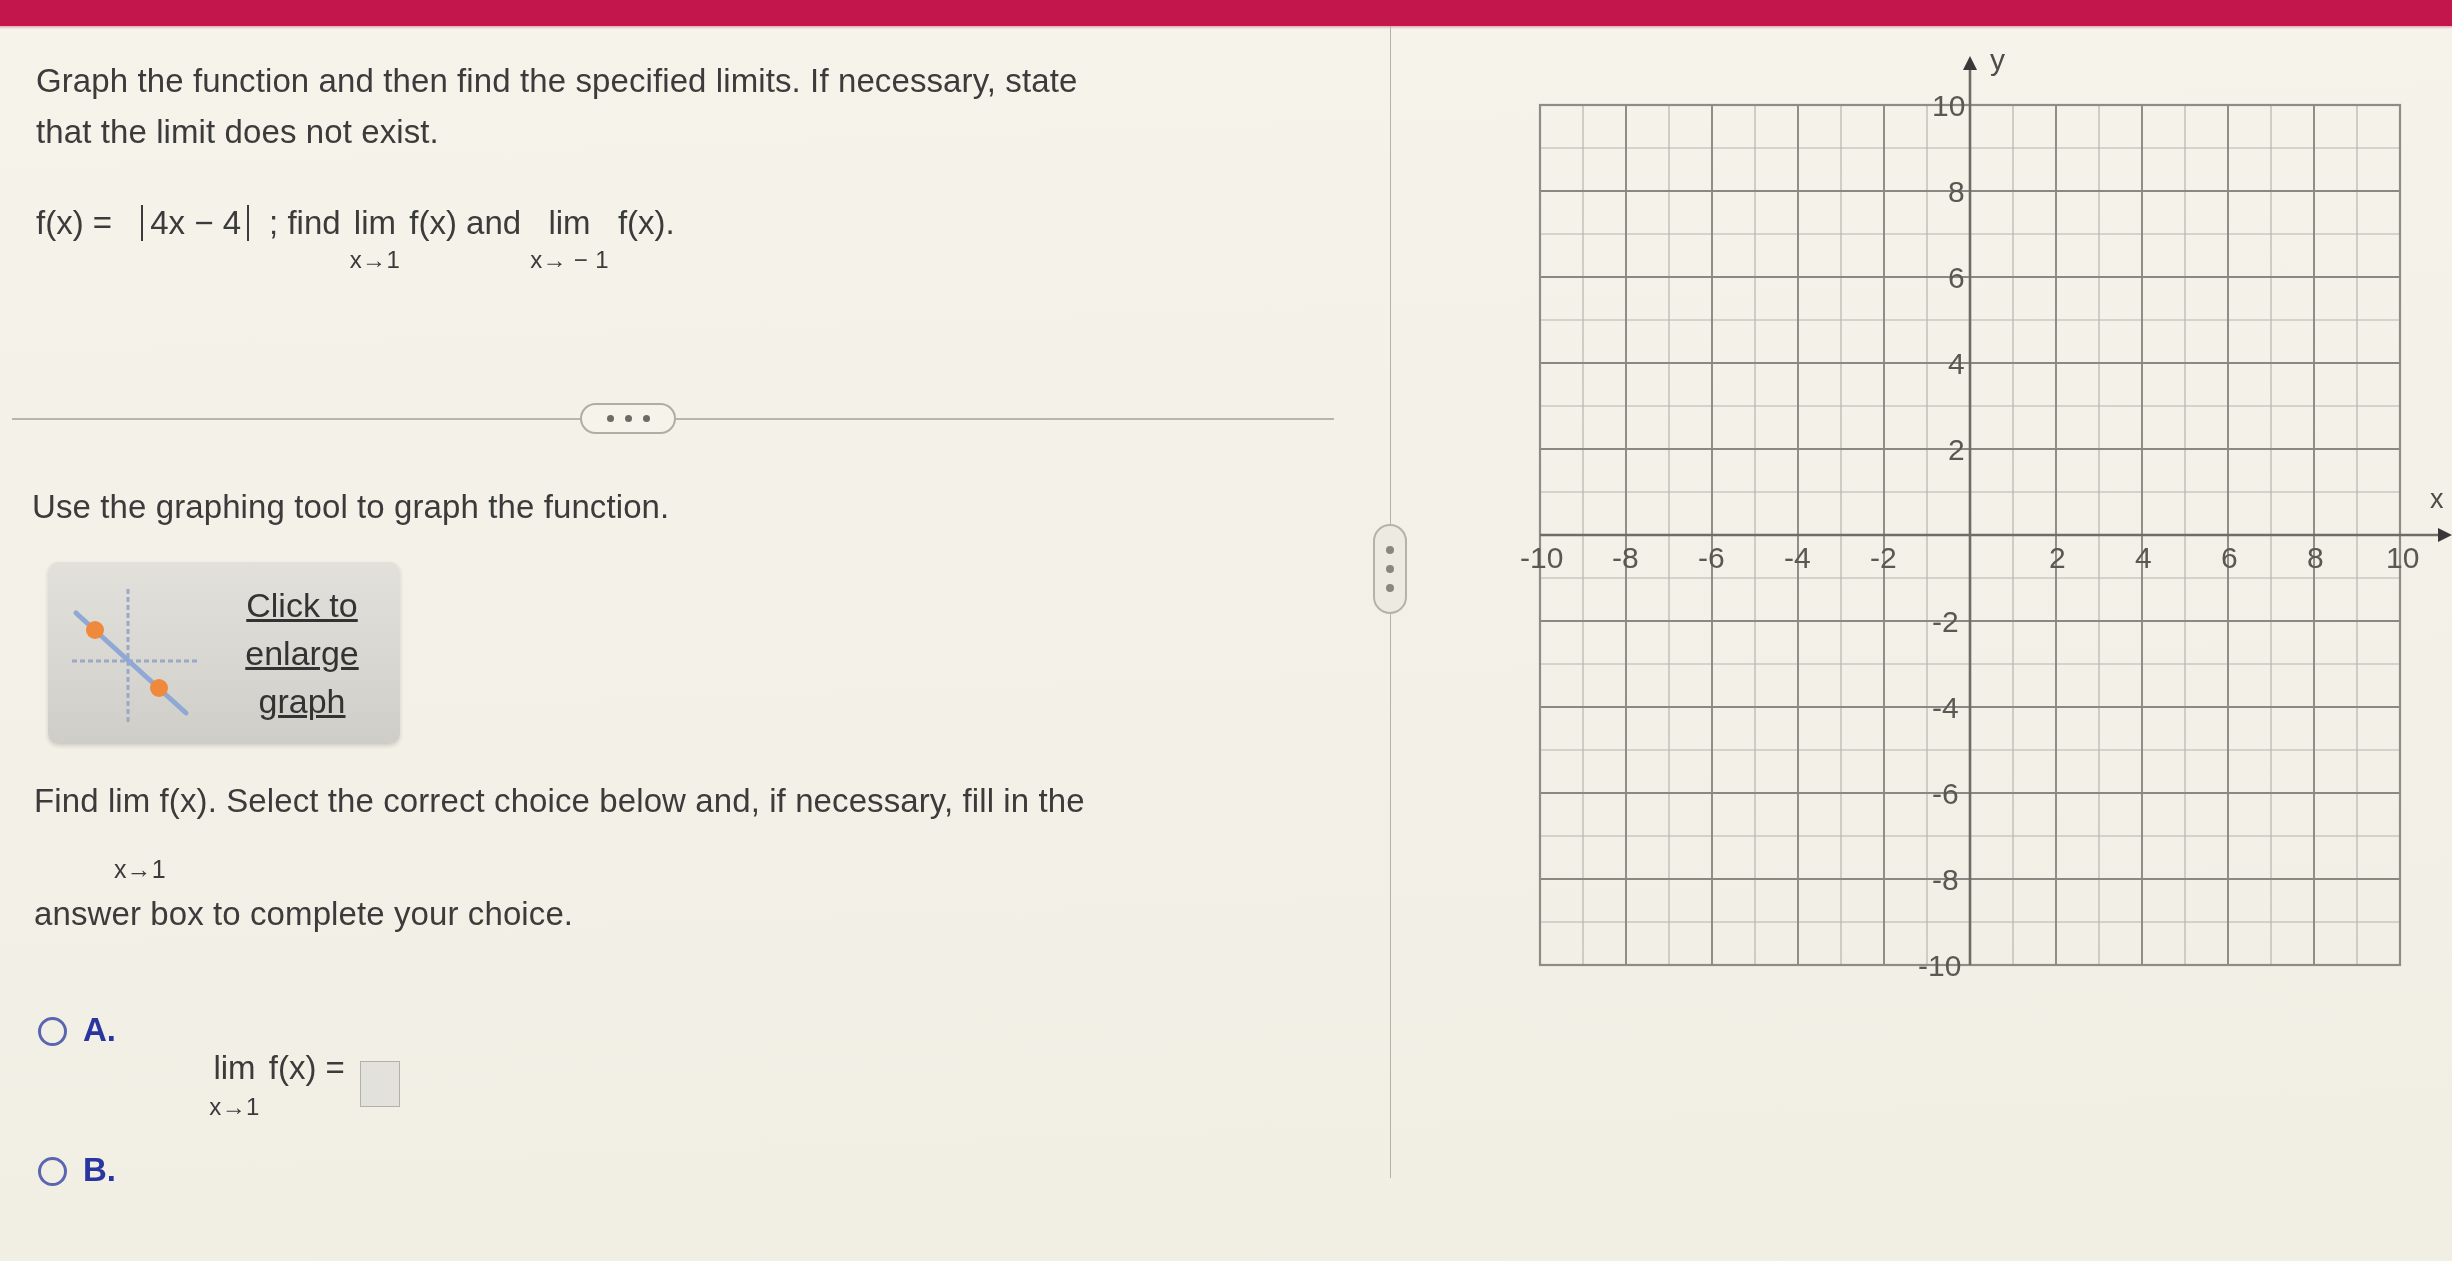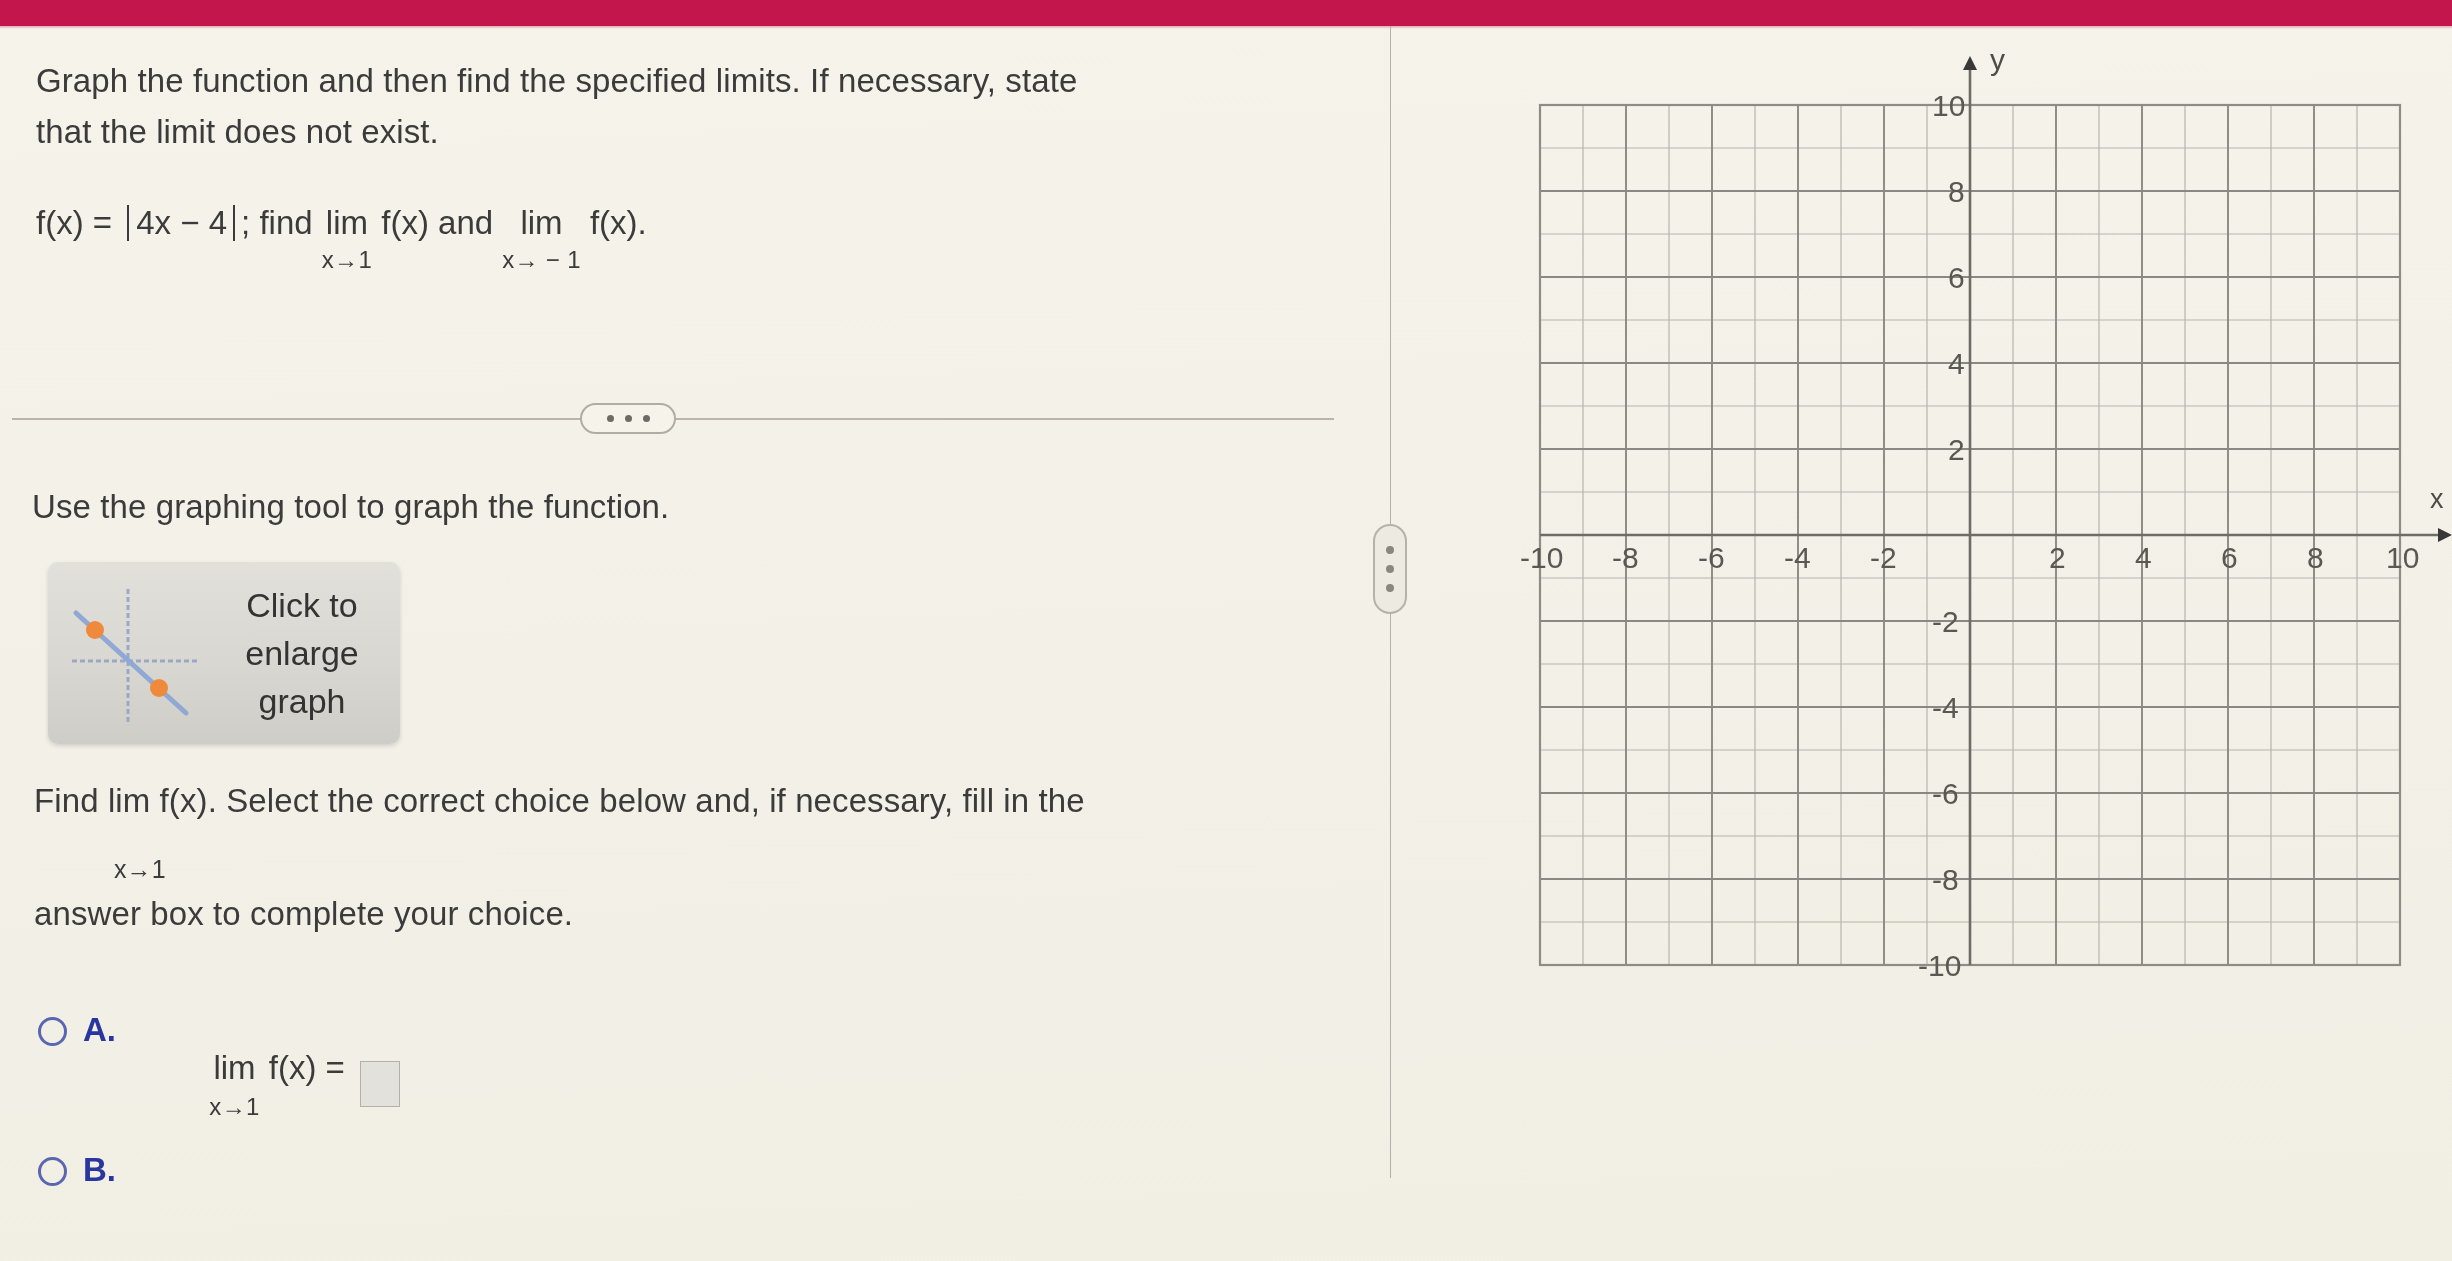--- a/index.html
+++ b/index.html
@@ -63,21 +63,21 @@
     align-items: baseline;
     color: #3b3b3b;
     font-size: 33px;
     white-space: pre;
   }
   .abs-bars {
     display: inline-block;
     border-left: 2.5px solid #3b3b3b;
     border-right: 2.5px solid #3b3b3b;
     padding: 1px 6px 1px 7px;
-    margin: 0 6px;
+    margin: 0 20px;
     line-height: 34px;
   }
   .limstack {
     display: inline-flex;
     flex-direction: column;
     align-items: center;
     position: relative;
     top: 0px;
   }
   .limstack .lim { font-size: 33px; line-height: 34px; }
@@ -132,20 +132,21 @@
     flex: 0 0 auto;
   }
   #enlarge-label {
     color: #333;
     font-size: 34px;
     line-height: 48px;
     text-align: center;
     flex: 1 1 auto;
     padding-right: 10px;
     white-space: pre-line;
+    text-decoration: underline;
   }
 
   
   #find-line1 { left: 34px; top: 749px; }
   #find-sub   { left: 114px; top: 818px; font-size: 25px; }
   #find-line2 { left: 34px; top: 862px; text-align: right; }
 
   
   .choice {
     position: absolute;

